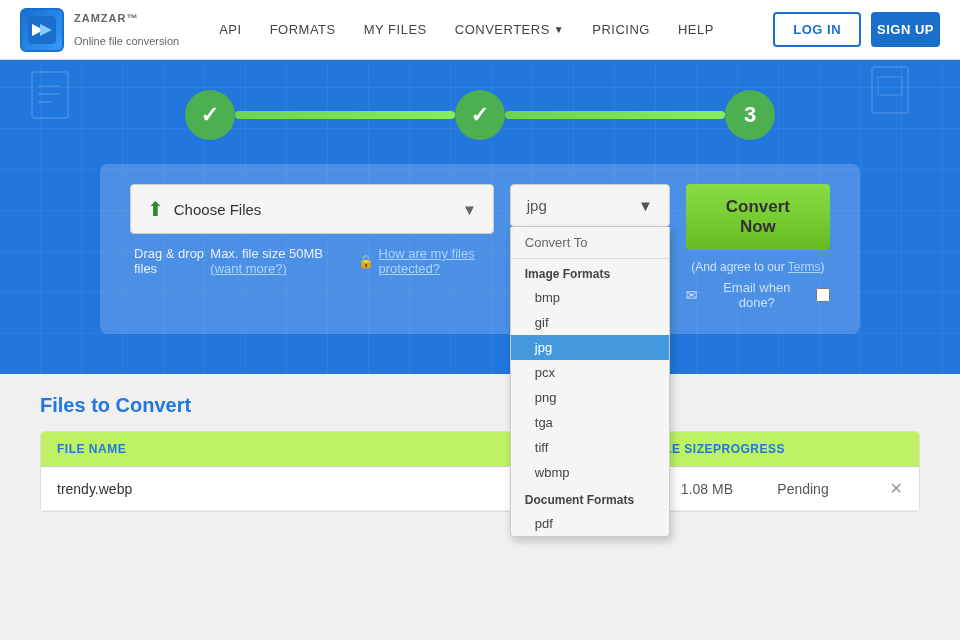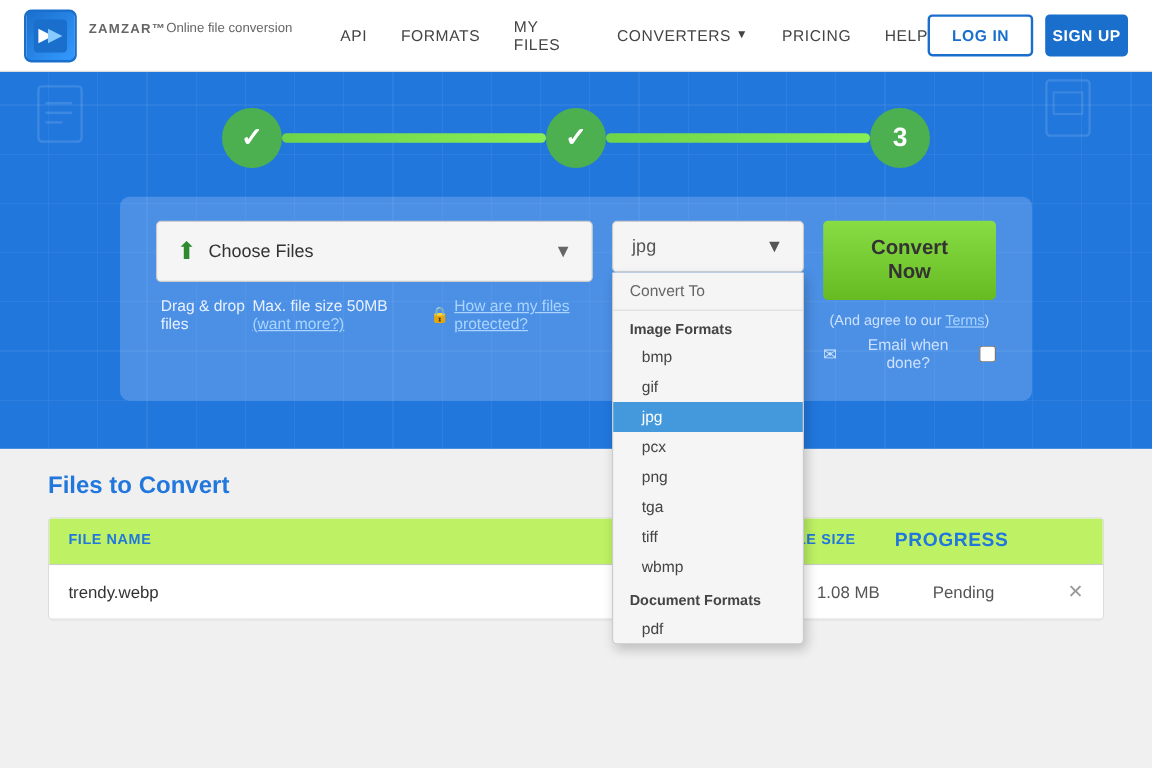--- a/index.html
+++ b/index.html
@@ -26,21 +26,21 @@
       height: 44px;
       background: linear-gradient(135deg, #1a6fcc, #3399ff);
       border: 2px solid #1a6fcc;
       border-radius: 6px;
       display: flex;
       align-items: center;
       justify-content: center;
       margin-right: 10px;
     }
     .logo-icon svg { width: 28px; height: 28px; }
-    .logo-text { display: flex; flex-direction: row; }
+    .logo-text { display: flex; flex-direction: column; }
     .logo-name { font-size: 20px; font-weight: bold; color: #333; letter-spacing: 1px; }
     .logo-name span { font-size: 11px; vertical-align: super; color: #666; }
     .logo-sub { font-size: 11px; color: #666; }
 
     nav { display: flex; align-items: center; gap: 28px; flex: 1; }
     .nav-item {
       font-size: 13px;
       color: #444;
       text-decoration: none;
       font-weight: 500;
@@ -279,21 +279,21 @@
       overflow: hidden;
     }
     .table-header {
       display: flex;
       background: #bef264;
       border-bottom: 1px solid #ccc;
       padding: 10px 16px;
     }
     .th-filename { flex: 1; font-size: 12px; font-weight: bold; color: #2277dd; letter-spacing: 0.5px; }
     .th-filesize { width: 120px; font-size: 12px; font-weight: bold; color: #2277dd; letter-spacing: 0.5px; text-align: right; }
-    .th-progress { width: 160px; font-size: 16px; font-weight: bold; color: #2277dd; letter-spacing: 0.5px; text-align: center; }
+    .th-progress { width: 160px; font-size: 12px; font-weight: bold; color: #2277dd; letter-spacing: 0.5px; }
 
     .table-row {
       display: flex;
       align-items: center;
       padding: 12px 16px;
       border-bottom: 1px solid #eee;
       background: #fff;
     }
     .td-filename { flex: 1; font-size: 14px; color: #333; }
     .td-filesize { width: 120px; font-size: 14px; color: #555; text-align: right; }

